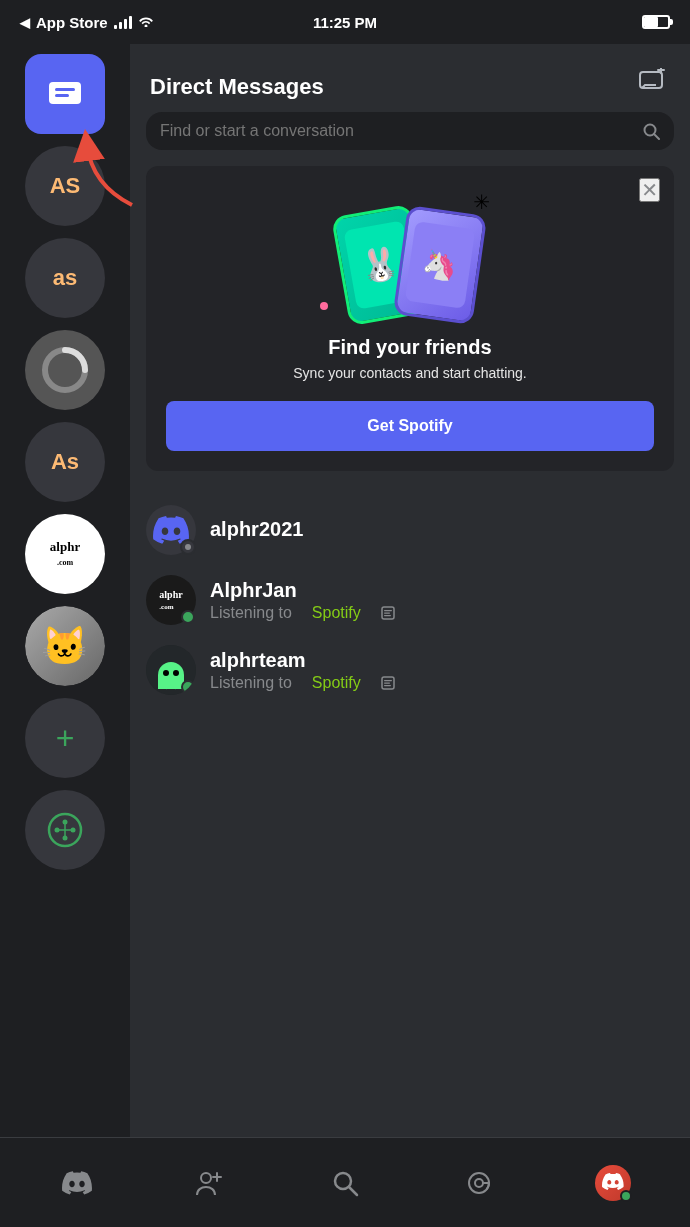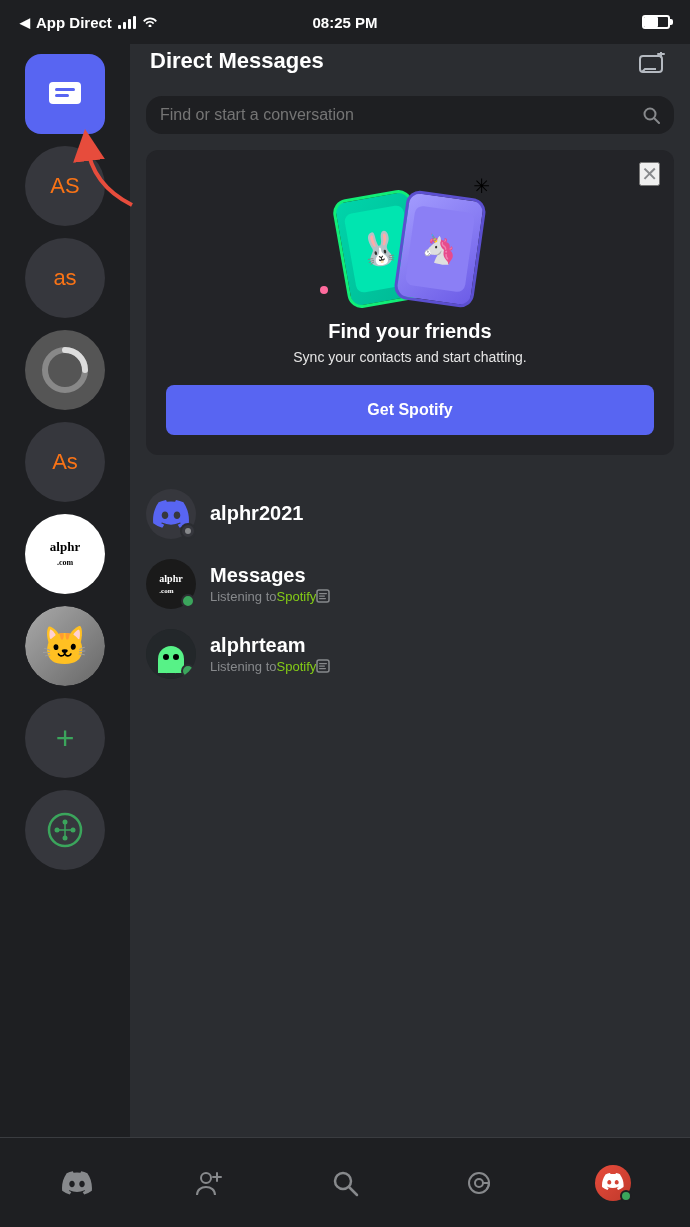--- a/index.html
+++ b/index.html
@@ -107,22 +107,22 @@
       flex-shrink: 0;
     }
 
     .sidebar-item.active-dm {
       background: #5865f2;
       border-radius: 16px;
     }
 
     .sidebar-item-label {
       font-size: 22px;
-      font-weight: 400;
-      color: #f97316;
+      font-weight: 700;
+      color: #fdba74;
     }
 
     .sidebar-item.gray-bg {
       background: #36373d;
     }
 
     .sidebar-item.add-server {
       background: #36373d;
     }
 
@@ -146,23 +146,23 @@
       flex: 1;
       background: #2b2d31;
       display: flex;
       flex-direction: column;
       overflow: hidden;
     }
 
     
     .content-header {
       display: flex;
-      align-items: flex-start;
+      align-items: flex-end;
       justify-content: space-between;
-      padding: 4px 20px 12px 20px;
+      padding: 20px 20px 12px 20px;
       gap: 28px;
     }
 
     .content-title {
       font-size: 22px;
       font-weight: 800;
       color: #fff;
     }
 
     .new-dm-button {
@@ -394,24 +394,25 @@
     }
 
     .dm-username {
       font-size: 20px;
       font-weight: 600;
       color: #fff;
       margin-bottom: 2px;
     }
 
     .dm-status {
-      font-size: 13px;
+      font-size: 16px;
       color: #87898c;
       display: flex;
-      gap: 0;
+      align-items: center;
+      gap: 20px;
     }
 
     .dm-status strong {
       color: #84cc16;
       font-weight: 400;
     }
 
     
     .bottom-nav {
       height: 90px;
@@ -479,36 +480,36 @@
       justify-content: center;
       overflow: hidden;
     }
   </style>
 </head>
 <body>
 
 <div class="status-bar">
   <div class="status-bar-left">
     <span style="font-size:13px;">◀</span>
-    <span>App Direct</span>
+    <span>App Store</span>
 
     <div class="signal-bars">
       <div class="signal-bar" style="height:4px;"></div>
       <div class="signal-bar" style="height:7px;"></div>
       <div class="signal-bar" style="height:10px;"></div>
       <div class="signal-bar" style="height:13px;"></div>
     </div>
 
     <span class="wifi-icon-status">
       <svg width="16" height="12" viewBox="0 0 16 12">
           <path d="M8 9.5a1.5 1.5 0 110 3 1.5 1.5 0 010-3zm0-3.5a5.5 5.5 0 014.243 2L11 9.3A3.5 3.5 0 004.757 9.3l-1.243-1.3A5.5 5.5 0 018 6zm0-3.5a9 9 0 016.9 3.2L13.65 7A7 7 0 002.35 7L1.1 5.7A9 9 0 018 2.5z" fill="#fff"></path>
         </svg>
     </span>
   </div>
-  <div class="status-bar-center">08:25 PM</div>
+  <div class="status-bar-center">11:25 PM</div>
   <div class="status-bar-right">
     <div class="battery-icon">
       <div class="battery-fill"></div>
     </div>
   </div>
 </div>
 
 <div class="app-container">
   <div class="main-area">
 
@@ -643,21 +644,21 @@
             <div class="dm-username">alphr2021</div>
           </div>
         </div>
 
         <div class="dm-item">
           <div class="dm-avatar dm-avatar-alphr" style="background:#1a1a1a;border-radius:50%;">
             <span style="font-size:10px;font-weight:800;color:#fff;font-family:serif;">alphr<br><span style="font-size:7px;">.com</span></span>
             <div class="status-dot"></div>
           </div>
           <div class="dm-info">
-            <div class="dm-username">Messages</div>
+            <div class="dm-username">AlphrJan</div>
             <div class="dm-status">
               <span>Listening to</span>
               <strong>Spotify</strong>
               <svg width="14" height="14" viewBox="0 0 14 14">
                 <rect x="1" y="1" width="12" height="12" rx="2" fill="none" stroke="#87898c" stroke-width="1.5"></rect>
                 <rect x="3" y="4" width="8" height="1.2" rx="0.6" fill="#87898c"></rect>
                 <rect x="3" y="6.5" width="6" height="1.2" rx="0.6" fill="#87898c"></rect>
                 <rect x="3" y="9" width="7" height="1.2" rx="0.6" fill="#87898c"></rect>
               </svg>
             </div>

